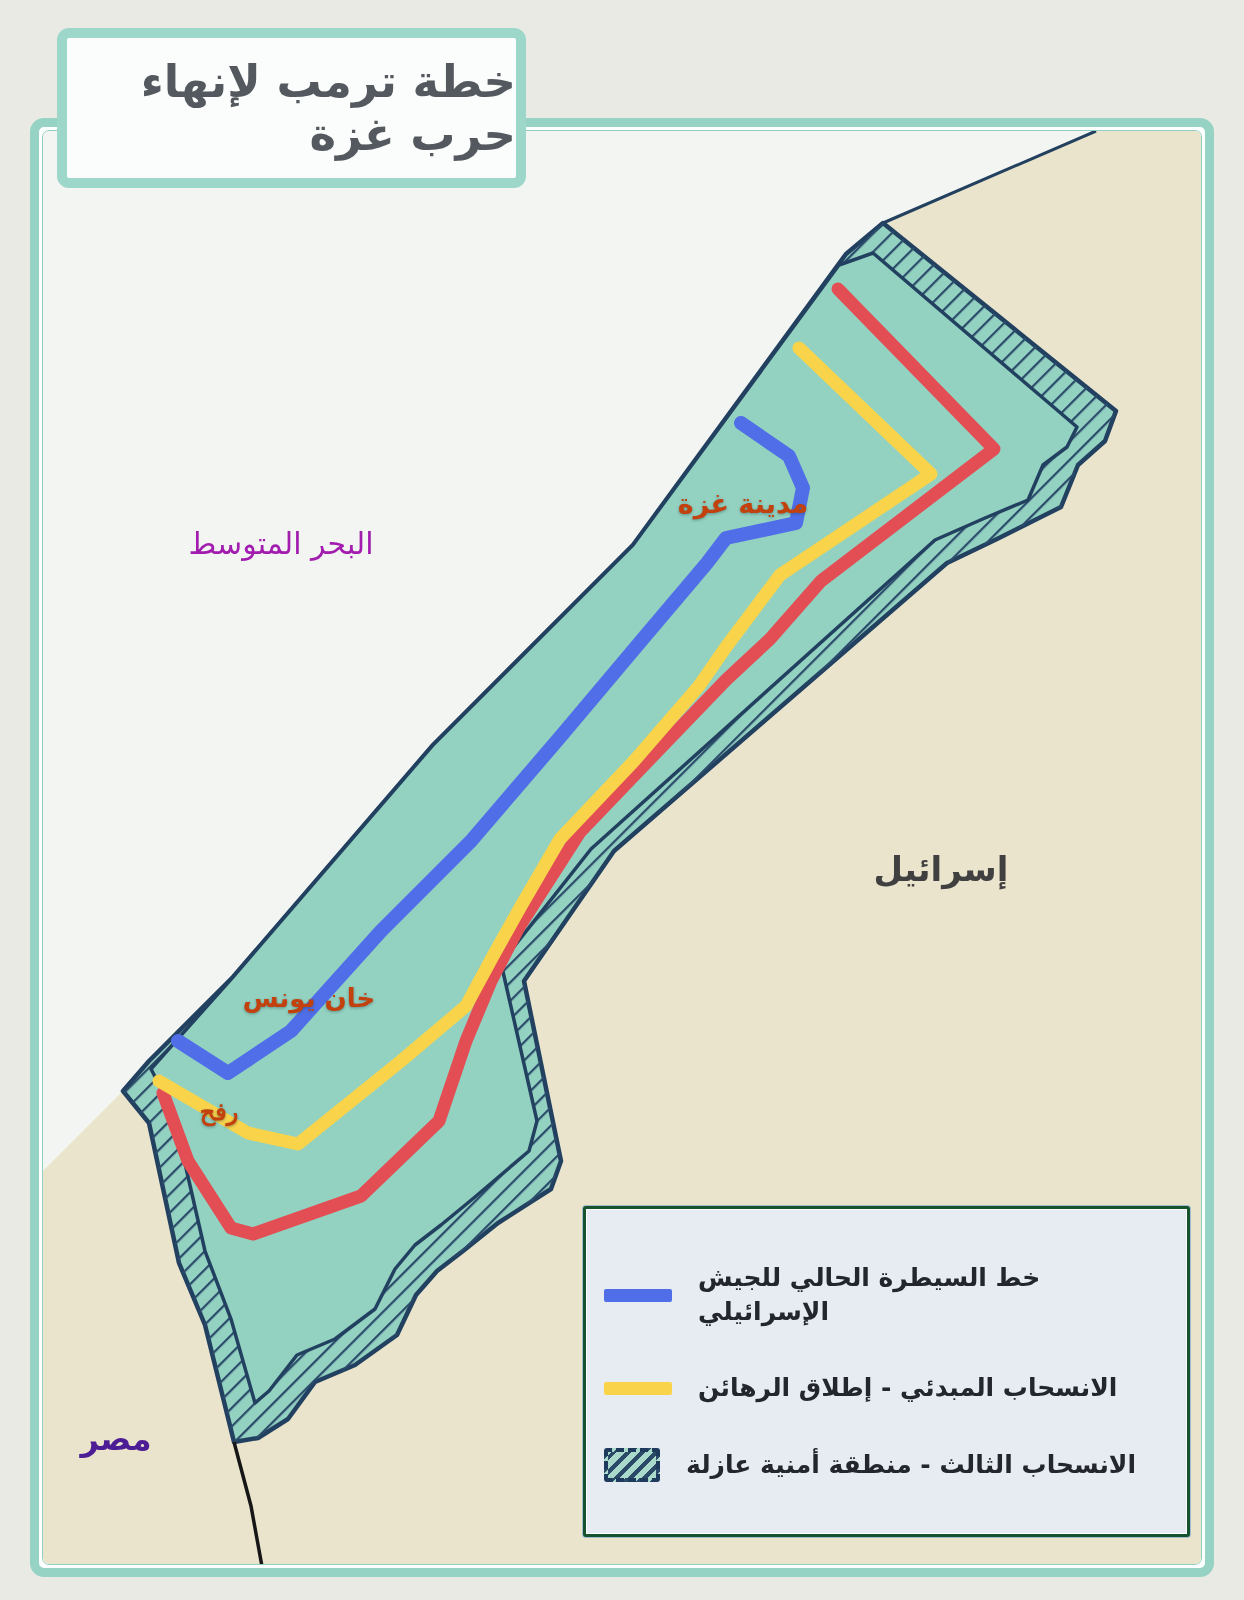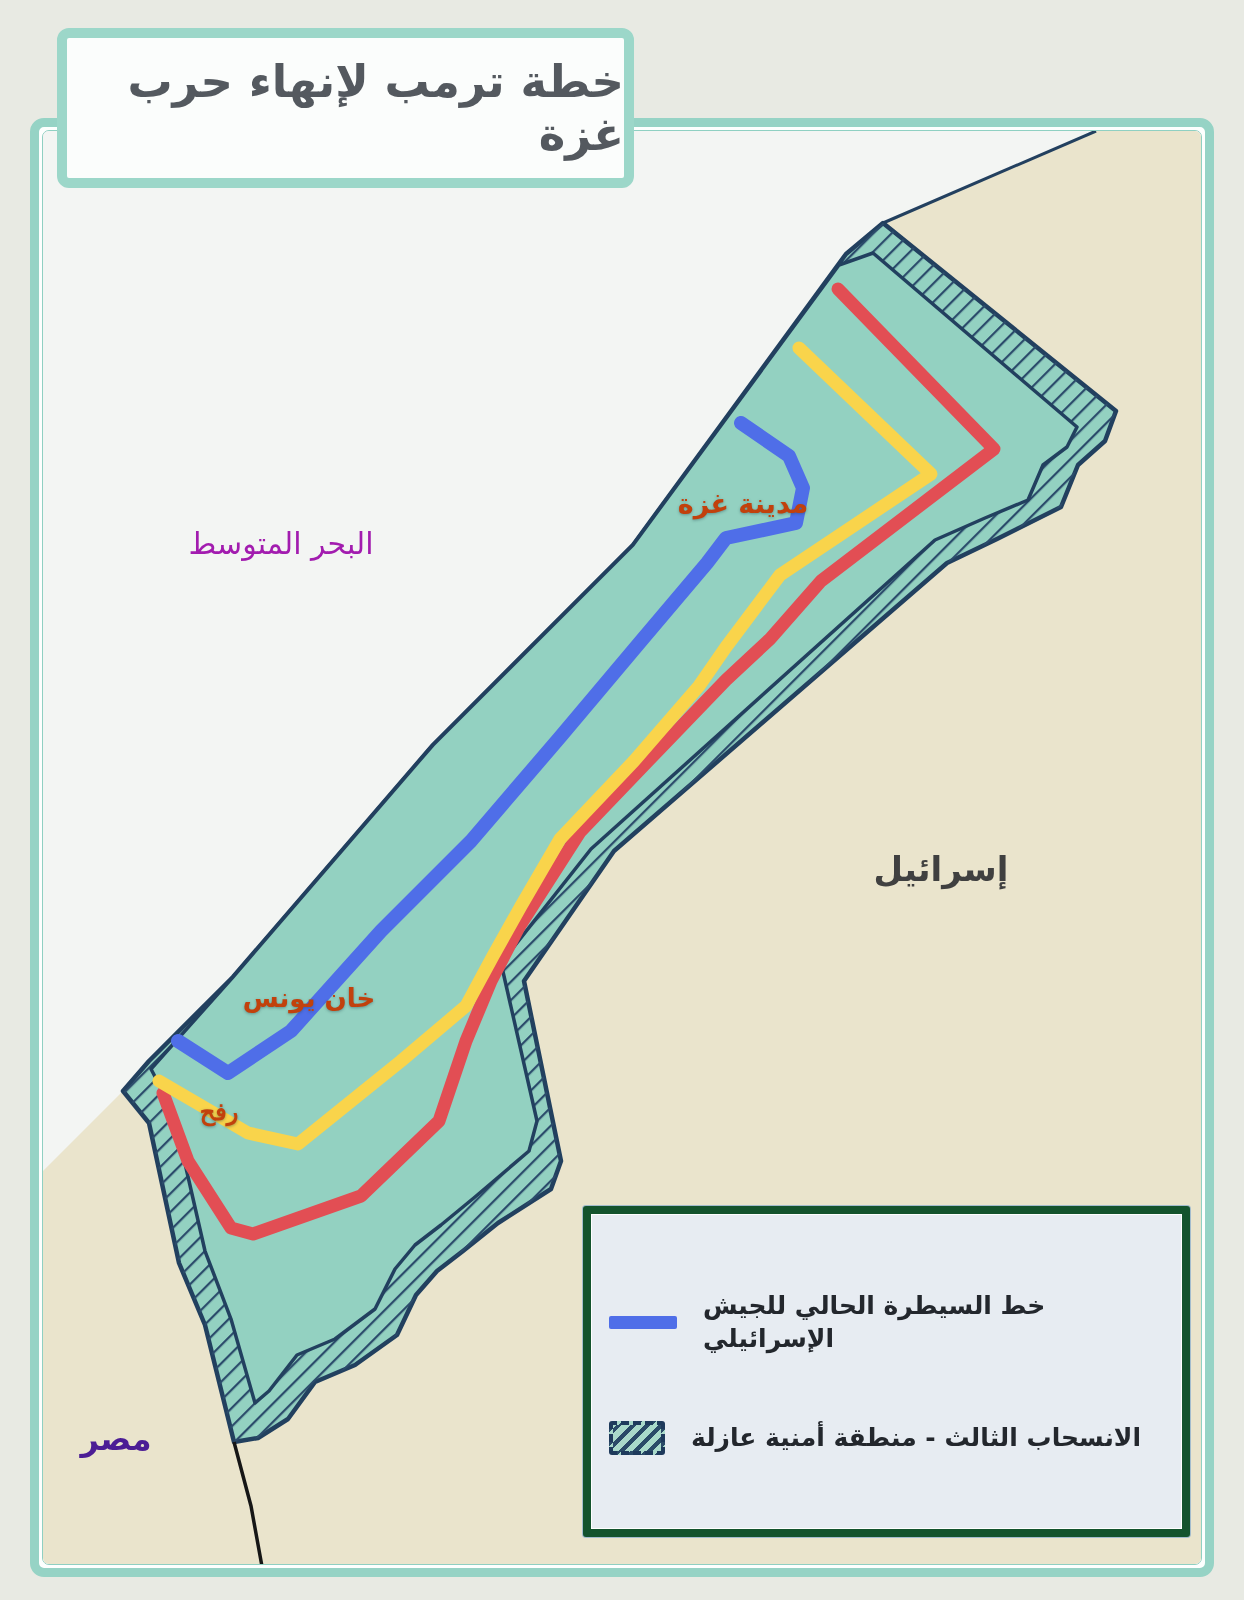--- a/index.html
+++ b/index.html
@@ -28,33 +28,33 @@
   .lbl-sea{left:238px;top:412px;font-size:30px;font-weight:normal;
     color:#a21caf;letter-spacing:2px;text-align:right;}
   .lbl-israel{left:898px;top:738px;font-size:34px;color:#404040;}
   .lbl-egypt{left:73px;top:1308px;font-size:32px;color:#4c1d95;}
   .lbl-city{color:#c2410c;text-shadow:0 1px 3px rgba(40,70,80,.45);}
   .lbl-gaza{left:700px;top:372px;font-size:27px;}
   .lbl-khan{left:266px;top:867px;font-size:26px;}
   .lbl-rafah{left:176px;top:981px;font-size:24px;font-family:Liberation Serif, serif;}
   
   .title-box{
-    position:absolute;left:57px;top:28px;width:577px;height:160px;
+    position:absolute;left:57px;top:28px;width:469px;height:160px;
     box-sizing:border-box;background:#fbfdfc;border:10px solid #9cd7c9;
     border-radius:12px;display:flex;align-items:center;justify-content:center;
     z-index:5;
   }
   .title-box h1{
     margin:0;font-size:45px;font-weight:bold;color:#54595f;direction:rtl;
   }
   
   .legend{
     position:absolute;left:583px;top:1206px;width:607px;height:331px;
     box-sizing:border-box;background:#e7ecf2;
-    border:8px solid #14532d;border-radius:3px;
+    border:3px solid #14532d;border-radius:3px;
     box-shadow:0 0 0 1px #a3bccd, inset 0 0 0 1px #ffffff;
     display:flex;flex-direction:column;justify-content:space-evenly;
     padding:10px 18px;z-index:4;
   }
   .legend-row{display:flex;align-items:center;}
   .swatch{flex:0 0 auto;margin-right:26px;}
   .swatch-line{width:68px;height:13px;border-radius:2px;}
   .swatch-blue{background:#4f6ee8;}
   .swatch-yellow{background:#f9d44b;}
   .swatch-red{background:#e24e54;}
@@ -131,16 +131,20 @@
 <div class="title-box">
   <h1>خطة ترمب لإنهاء حرب غزة</h1>
 </div>
 
 <div class="legend">
   <div class="legend-row">
     <span class="swatch swatch-line swatch-blue"></span>
     <span class="legend-label">خط السيطرة الحالي للجيش الإسرائيلي</span>
   </div>
   <div class="legend-row">
+    <span class="swatch swatch-line swatch-yellow"></span>
+    <span class="legend-label">الانسحاب المبدئي - إطلاق الرهائن</span>
+  </div>
+  <div class="legend-row">
     <span class="swatch swatch-hatch"></span>
     <span class="legend-label">الانسحاب الثالث - منطقة أمنية عازلة</span>
   </div>
 </div>
 
 </body></html>

